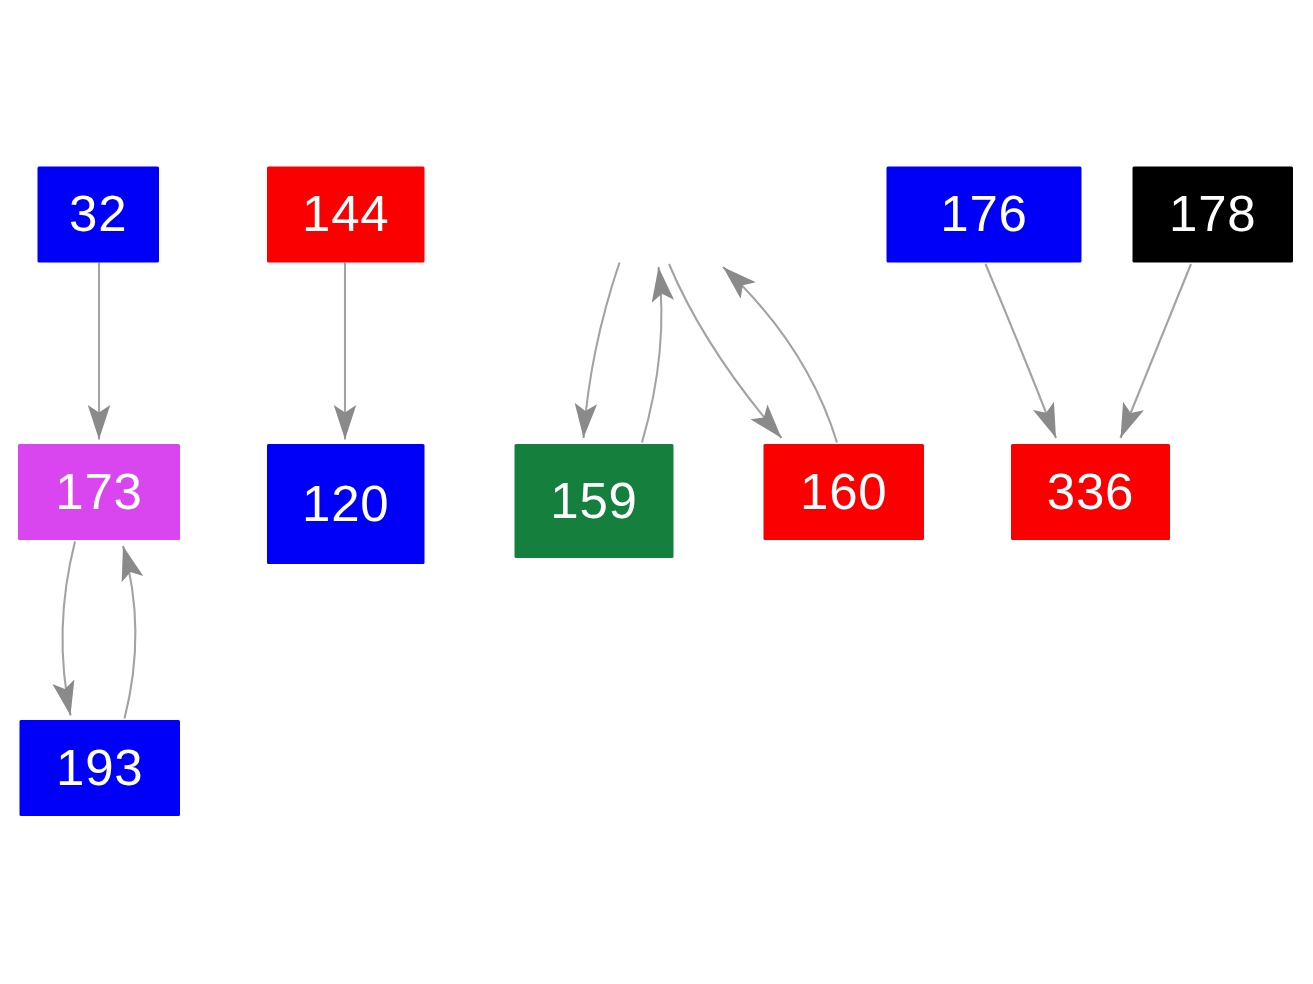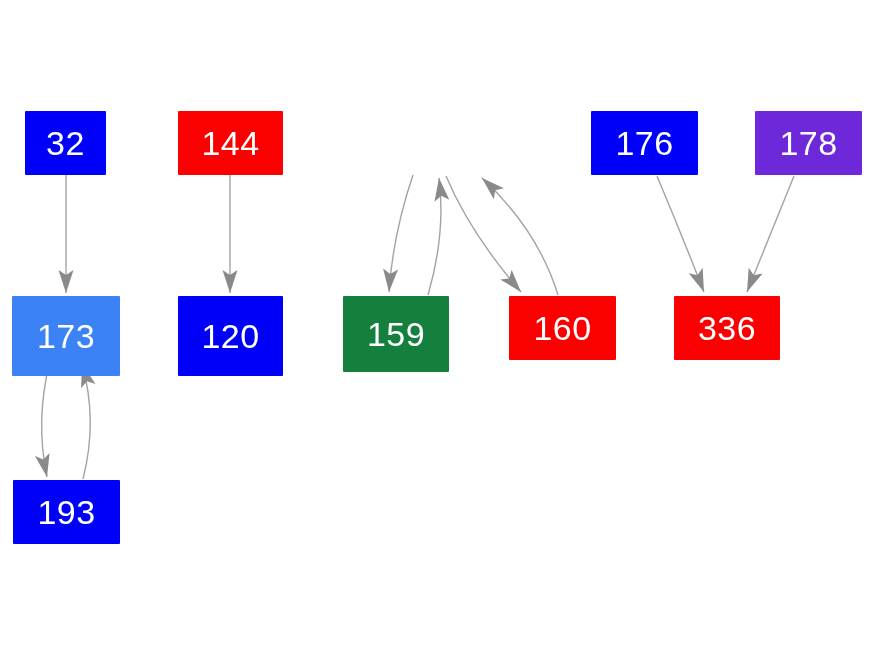--- a/index.html
+++ b/index.html
@@ -73,27 +73,27 @@
         <path d="M 83 479 Q 98 420 82 364" class="edge" stroke="#a3a3a3" stroke-width="1.4" marker-end="url(#arrowhead)"></path>
       </g>
   </svg>
   <div id="node-layer">
       <div class="node" style="left: 25px; top: 111px; width: 81px; height: 64px; background: rgb(0, 0, 250);">
         <span style="color: rgb(255, 255, 255);">32</span>
       </div>
       <div class="node" style="left: 178px; top: 111px; width: 105px; height: 64px; background: rgb(250, 0, 0);">
         <span style="color: rgb(255, 255, 255);">144</span>
       </div>
-      <div class="node" style="left: 591px; top: 111px; width: 107px; height: 64px; background: rgb(0, 0, 250);">
+      <div class="node" style="left: 591px; top: 111px; width: 130px; height: 64px; background: rgb(0, 0, 250);">
         <span style="color: rgb(255, 255, 255);">176</span>
       </div>
-      <div class="node" style="left: 755px; top: 111px; width: 107px; height: 64px; background: #6d28d9;">
+      <div class="node" style="left: 755px; top: 111px; width: 107px; height: 64px; background: #000000;">
         <span style="color: rgb(255, 255, 255);">178</span>
       </div>
-      <div class="node" style="left: 12px; top: 296px; width: 108px; height: 80px; background: #3b82f6;">
+      <div class="node" style="left: 12px; top: 296px; width: 108px; height: 64px; background: #d946ef;">
         <span style="color: rgb(255, 255, 255);">173</span>
       </div>
       <div class="node" style="left: 178px; top: 296px; width: 105px; height: 80px; background: rgb(0, 0, 250);">
         <span style="color: rgb(255, 255, 255);">120</span>
       </div>
       <div class="node" style="left: 343px; top: 296px; width: 106px; height: 76px; background: #15803d;">
         <span style="color: rgb(255, 255, 255);">159</span>
       </div>
       <div class="node" style="left: 509px; top: 296px; width: 107px; height: 64px; background: rgb(250, 0, 0);">
         <span style="color: rgb(255, 255, 255);">160</span>

